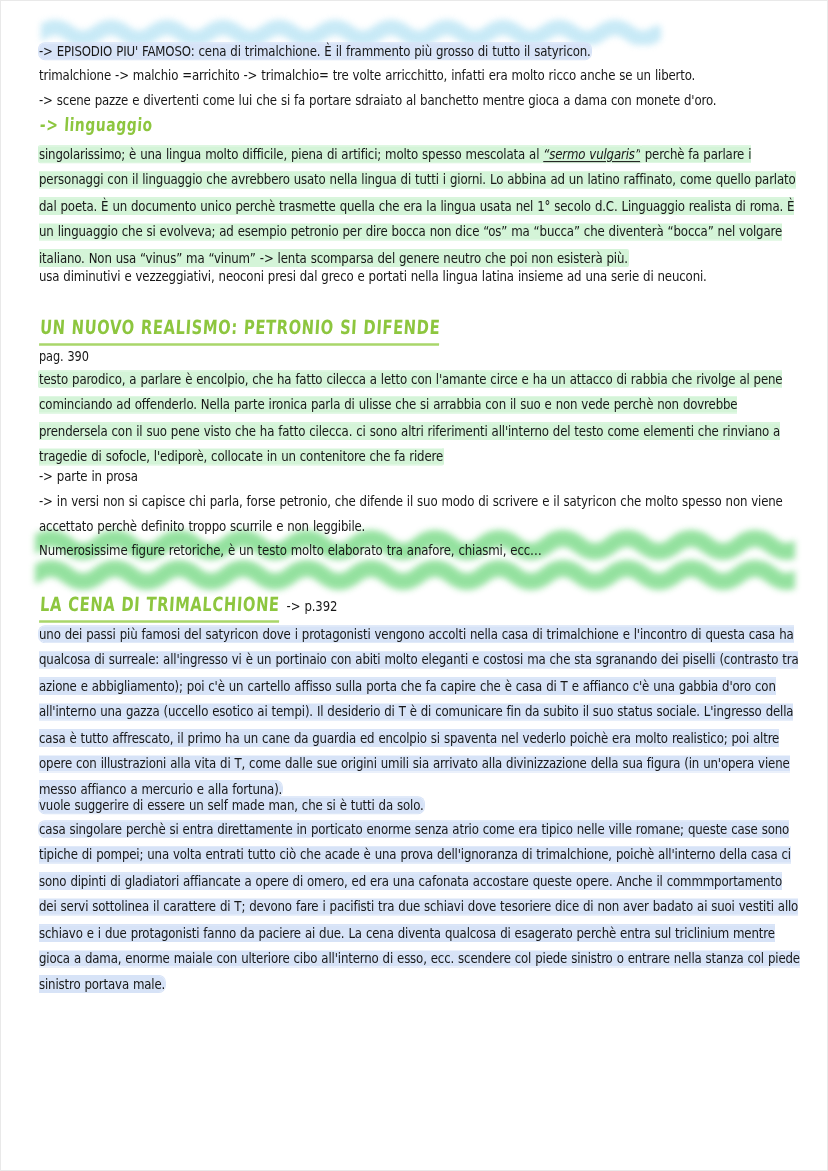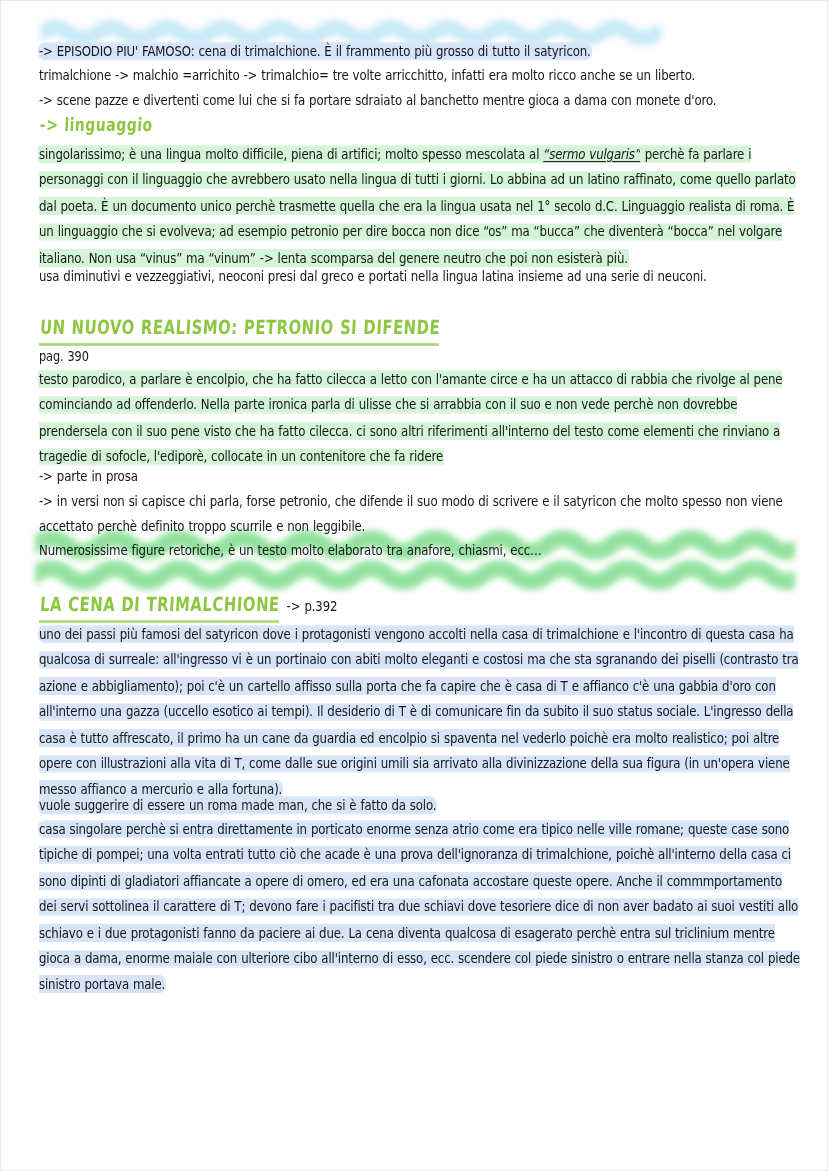--- a/index.html
+++ b/index.html
@@ -128,20 +128,20 @@
     <div class="gap-lg"></div>
 
     <p class="para heading-row">
       <span class="heading">LA CENA DI TRIMALCHIONE</span><span class="heading-after">-&gt; p.392</span>
     </p>
 
     <p class="para">
       <span class="hl-blue-soft">uno dei passi più famosi del satyricon dove i protagonisti vengono accolti nella casa di trimalchione e l'incontro di questa casa ha qualcosa di surreale: all'ingresso vi è un portinaio con abiti molto eleganti e costosi ma che sta sgranando dei piselli (contrasto tra azione e abbigliamento); poi c'è un cartello affisso sulla porta che fa capire che è casa di T e affianco c'è una gabbia d'oro con all'interno una gazza (uccello esotico ai tempi). Il desiderio di T è di comunicare fin da subito il suo status sociale. L'ingresso della casa è tutto affrescato, il primo ha un cane da guardia ed encolpio si spaventa nel vederlo poichè era molto realistico; poi altre opere con illustrazioni alla vita di T, come dalle sue origini umili sia arrivato alla divinizzazione della sua figura (in un'opera viene messo affianco a mercurio e alla fortuna).</span>
     </p>
     <p class="para">
-      <span class="hl-blue-soft">vuole suggerire di essere un roma made man, che si è fatto da solo.</span>
+      <span class="hl-blue-soft">vuole suggerire di essere un self made man, che si è tutti da solo.</span>
     </p>
     <p class="para">
       <span class="hl-blue-soft">casa singolare perchè si entra direttamente in porticato enorme senza atrio come era tipico nelle ville romane; queste case sono tipiche di pompei; una volta entrati tutto ciò che acade è una prova dell'ignoranza di trimalchione, poichè all'interno della casa ci sono dipinti di gladiatori affiancate a opere di omero, ed era una cafonata accostare queste opere. Anche il commmportamento dei servi sottolinea il carattere di T; devono fare i pacifisti tra due schiavi dove tesoriere dice di non aver badato ai suoi vestiti allo schiavo e i due protagonisti fanno da paciere ai due. La cena diventa qualcosa di esagerato perchè entra sul triclinium mentre gioca a dama, enorme maiale con ulteriore cibo all'interno di esso, ecc. scendere col piede sinistro o entrare nella stanza col piede sinistro portava male.</span>
     </p>
 
   </div>
 </div>
 
 </body></html>

